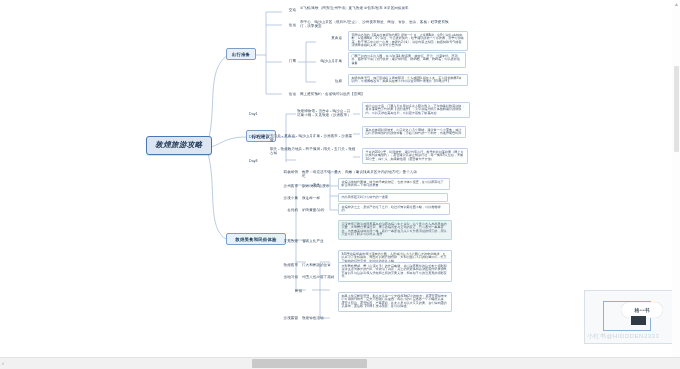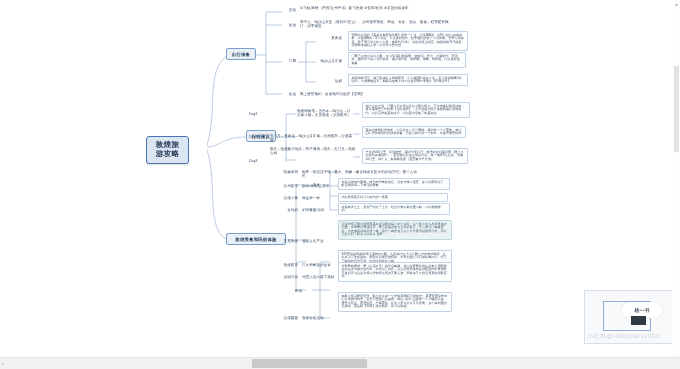--- a/index.html
+++ b/index.html
@@ -143,21 +143,21 @@
       <path d="M330,210 L338,210"></path>
 
       <path d="M312,290 L320,290"></path>
       <path d="M320,262 L320,318"></path>
       <path d="M320,262 L330,262"></path>
       <path d="M320,290 L330,290"></path>
       <path d="M320,318 L330,318"></path>
     </g>
   </svg>
 
-  <div class="node root" style="left:146px;top:136px;width:43px;">敦煌旅游攻略</div>
+  <div class="node root" style="left:146px;top:136px;width:66px;font-style:italic;">敦煌旅游攻略</div>
 
   <div class="node l1" style="left:226px;top:48px;width:30px;">出行准备</div>
 
   <div class="node l2 plain" style="left:282px;top:7px;width:14px;text-align:right;">交通</div>
   <div class="node l2 plain" style="left:300px;top:5px;width:150px;">①飞机/高铁（西安/兰州中转）直飞敦煌 ②包车/租车 ③景区间摆渡车</div>
 
   <div class="node l2 plain" style="left:282px;top:22px;width:14px;text-align:right;">住宿</div>
   <div class="node l2 plain" style="left:300px;top:19px;width:152px;">市中心、鸣沙山景区（观日出/星空）、沙州夜市附近、民宿、青旅、酒店、客栈；旺季提前预订，淡季便宜</div>
 
   <div class="node l2 plain" style="left:282px;top:58px;width:14px;text-align:right;">门票</div>

